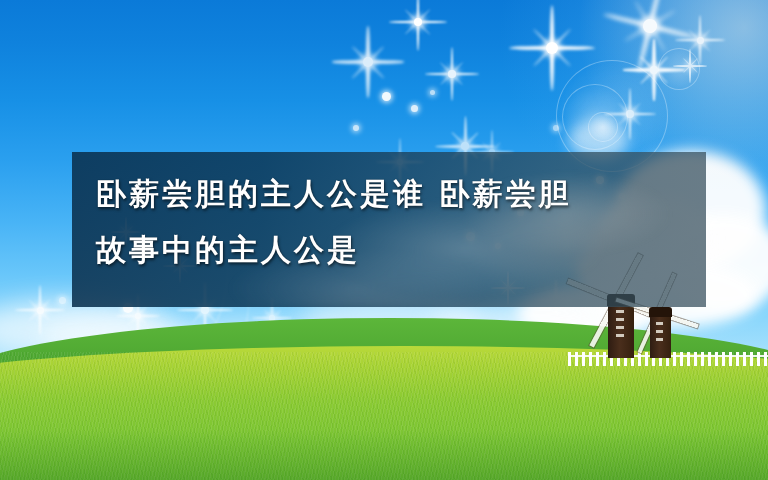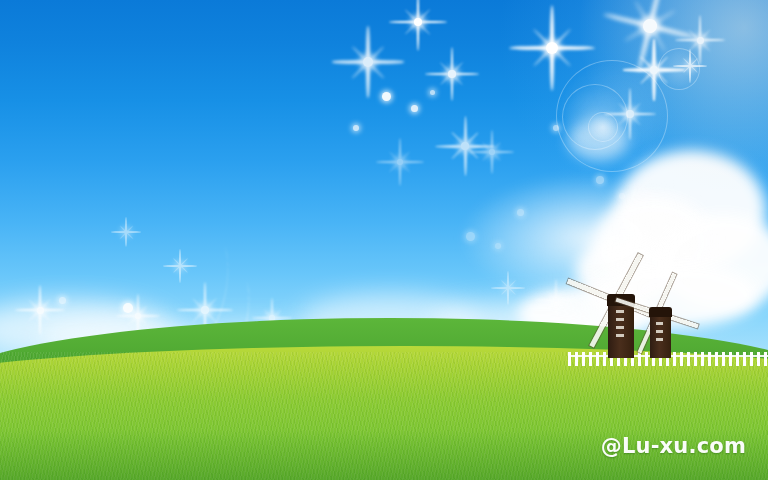--- a/index.html
+++ b/index.html
@@ -450,16 +450,20 @@
   <div class="mill" style="left:640px; top:298px; width:50px; height:60px;">
     <div class="blade" style="left:-26px; top:13px; width:86px; height:4px; transform:rotate(18deg);"></div>
     <div class="blade" style="left:-26px; top:13px; width:86px; height:4px; transform:rotate(-66deg);"></div>
     <div class="mill-body" style="left:10px; width:21px; height:50px; border-radius:3px 3px 0 0;"></div>
     <div class="mill-cap" style="left:9px; top:9px; width:23px; height:10px;"></div>
     <div class="mill-win" style="left:16px; top:24px; width:7px; height:3px;"></div>
     <div class="mill-win" style="left:16px; top:32px; width:7px; height:3px;"></div>
     <div class="mill-win" style="left:16px; top:40px; width:7px; height:3px;"></div>
   </div>
 
-
-  <div class="watermark">@Lu-xu.com</div>
+  <div class="banner">
+    <div class="banner-inner-clouds"></div>
+    <div class="banner-text">卧薪尝胆的主人公是谁 卧薪尝胆
+故事中的主人公是</div>
+  </div>
+
 
 </div>
 
 </body></html>

